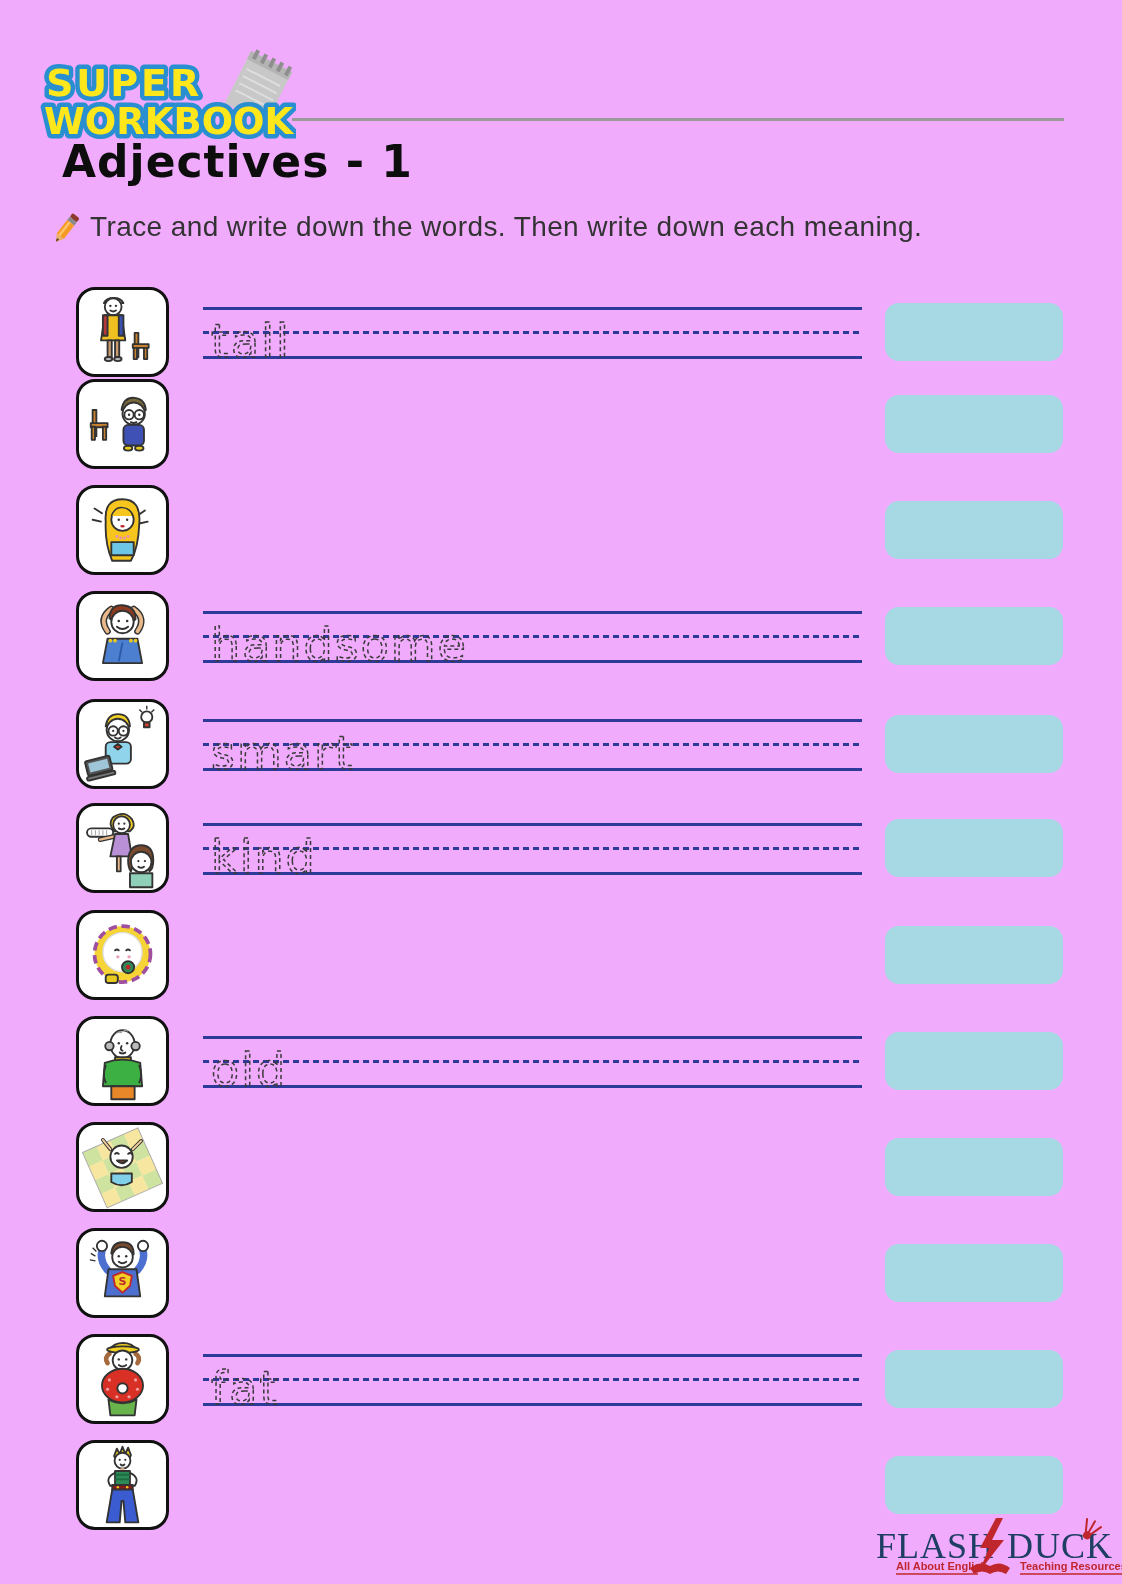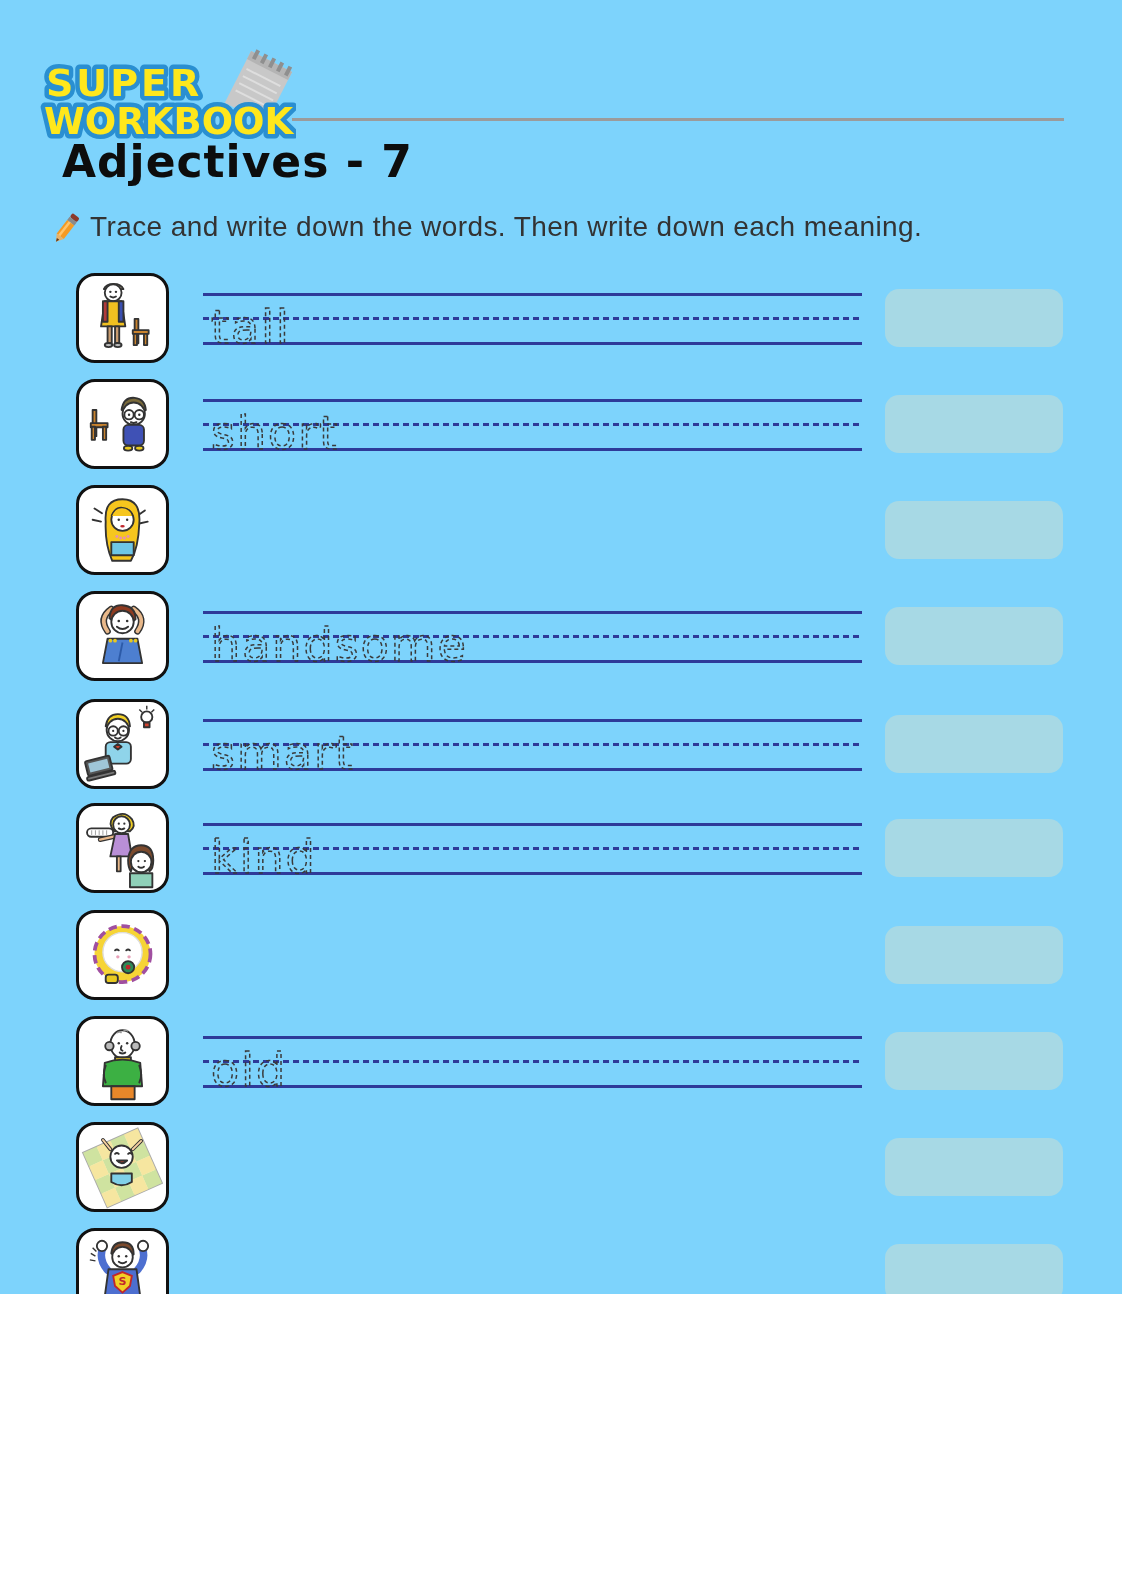--- a/index.html
+++ b/index.html
@@ -1,19 +1,19 @@
 <!DOCTYPE html>
 <html><head>
 <meta charset="utf-8">
 <style>
   * { margin:0; padding:0; box-sizing:border-box; }
   html,body { background:#fff; }
   .page {
-    position:relative; width:1122px; height:1294px;
-    background:#7dd3fc; overflow:hidden;
+    position:relative; width:1122px; height:1584px;
+    background:#f0abfc; overflow:hidden;
     font-family:"Liberation Sans", sans-serif;
     padding-left:39px;
   }
   
   .logo-svg { position:absolute; left:40px; top:46px; width:256px; height:96px; }
   .header-rule { position:absolute; left:292px; top:118px; width:772px; height:3px; background:#9b9b9b; }
   .page-title {
     position:absolute; left:62px; top:136px;
     font-family:"DejaVu Sans", sans-serif; font-weight:600;
     font-size:44px; color:#0d0d0d; letter-spacing:1px;
@@ -75,37 +75,37 @@
           <line x1="200" y1="54" x2="238" y2="54"></line>
       </g>
     </g>
     <g font-family="DejaVu Sans, sans-serif" font-weight="bold" fill="#ffe71c" stroke="#2a8fd1" stroke-width="9" paint-order="stroke" stroke-linejoin="round">
       <text x="6" y="50" font-size="38" letter-spacing="3">SUPER</text>
       <text x="4" y="88" font-size="37" letter-spacing="0">WORKBOOK</text>
     </g>
   </svg>
   <div class="header-rule"></div>
 
-  <div class="page-title">Adjectives - 7</div>
+  <div class="page-title">Adjectives - 1</div>
 
   <div class="instruction">
     <svg class="pencil" viewBox="0 0 32 36">
       <g transform="rotate(38 16 18)">
         <rect x="12" y="2" width="9" height="5" rx="2" fill="#8c3a2b"></rect>
         <rect x="12" y="7" width="9" height="4" fill="#8a8a8a"></rect>
         <rect x="12" y="11" width="9" height="17" fill="#f59a23"></rect>
         <rect x="14" y="11" width="2.5" height="17" fill="#ffc46b"></rect>
         <path d="M12 28 L21 28 L16.5 35 Z" fill="#e8b26a"></path>
         <path d="M15 31.5 L18 31.5 L16.5 35 Z" fill="#5a3a22"></path>
       </g>
     </svg>
     <span class="instruction-text">Trace and write down the words. Then write down each meaning.</span>
   </div>
 
-  <div class="row" style="top:270px">
+  <div class="row" style="top:284px">
     <div class="pic">
       <svg viewBox="0 0 92 90">
         <path d="M26 14 a11 8 0 0 1 21 0 z" fill="#cbb894" class="ink"></path>
         <circle cx="36" cy="18" r="9" fill="#fff" class="ink"></circle>
         <circle cx="33" cy="17" r="1.3" fill="#333"></circle>
           <circle cx="39" cy="17" r="1.3" fill="#333"></circle>
         <path d="M33 22 q3 2 6 0" fill="none" class="ink"></path>
         <path d="M27 27 L45 27 L49 54 L23 54 Z" fill="#f0c020" class="ink"></path>
         <rect x="25" y="27" width="5" height="22" fill="#b03a3a" class="ink"></rect>
         <rect x="42" y="27" width="5" height="22" fill="#3a4fb0" class="ink"></rect>
@@ -145,28 +145,20 @@
         <circle cx="58" cy="34" r="12" fill="#fff" class="ink"></circle>
         <circle cx="53" cy="35" r="5" fill="#fff" class="ink"></circle>
         <circle cx="64" cy="35" r="5" fill="#fff" class="ink"></circle>
         <circle cx="53" cy="35" r="1.3" fill="#333"></circle>
           <circle cx="64" cy="35" r="1.3" fill="#333"></circle>
         <path d="M55 43 q3 2 6 0" fill="none" class="ink"></path>
         <rect x="47" y="46" width="22" height="22" rx="5" fill="#3f51b5" class="ink"></rect>
         <ellipse cx="52" cy="71" rx="4.5" ry="2.5" fill="#e8c920" class="ink"></ellipse>
         <ellipse cx="64" cy="71" rx="4.5" ry="2.5" fill="#e8c920" class="ink"></ellipse>
       </svg>
-    </div>
-    <div class="trace-area">
-      <div class="wline l-top"></div>
-      <div class="wline l-mid"></div>
-      <div class="wline l-bot"></div>
-      <svg class="trace">
-          <text x="8" y="73">short</text>
-        </svg>
     </div>
     <div class="meaning-box"></div>
   </div>
 
   <div class="row" style="top:482px">
     <div class="pic">
       <svg viewBox="0 0 92 90">
         <g stroke="#333" stroke-width="2" stroke-linecap="round">
           <line x1="16" y1="22" x2="24" y2="27"></line>
             <line x1="14" y1="34" x2="23" y2="36"></line>

